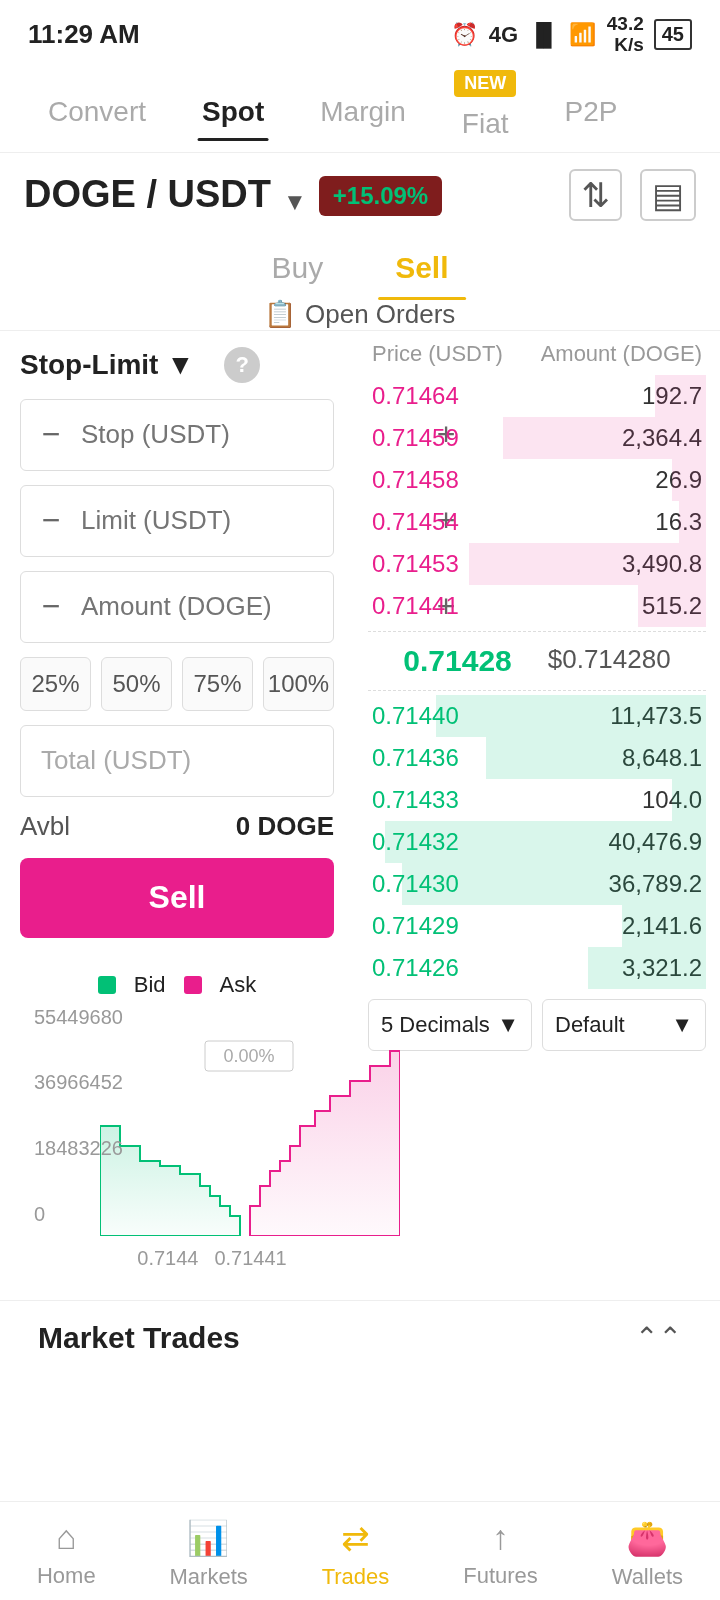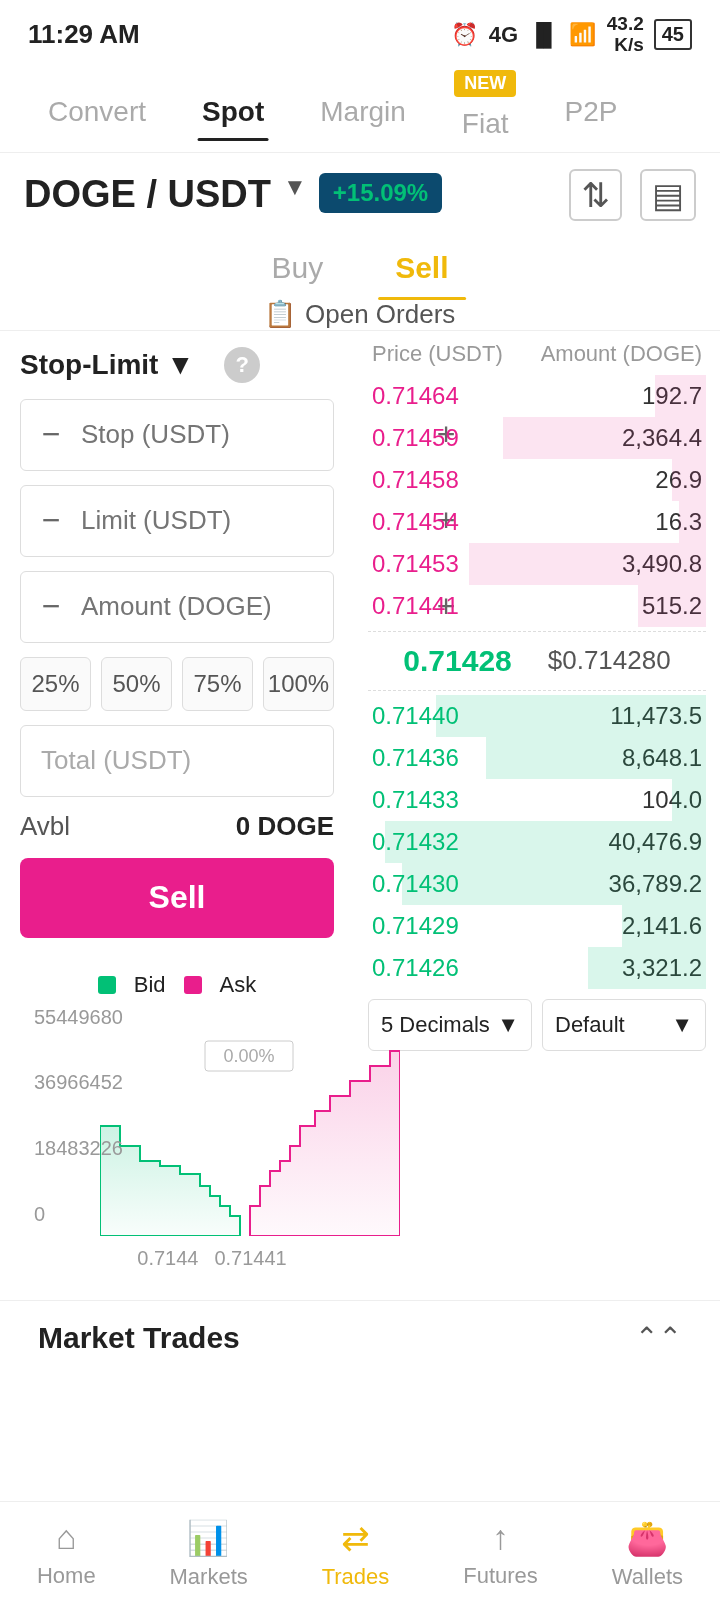--- a/index.html
+++ b/index.html
@@ -83,25 +83,25 @@
       padding-top: 24px;
     }
 
     
     .pair-header {
       display: flex;
       align-items: center;
       justify-content: space-between;
       padding: 16px 24px;
     }
-    .pair-left { display: flex; align-items: flex-start; gap: 12px; }
+    .pair-left { display: flex; align-items: flex-end; gap: 12px; }
     .pair-name { font-size: 38px; font-weight: 700; }
     .pair-dropdown { font-size: 24px; color: #555; }
     .pair-change {
-      background: #0c4a6e;
+      background: #7f1d1d;
       color: #02c076;
       font-size: 24px;
       font-weight: 600;
       padding: 6px 14px;
       border-radius: 6px;
     }
     .pair-icons { display: flex; gap: 18px; align-items: center; }
     .icon-btn {
       font-size: 34px;
       color: #555;
@@ -358,21 +358,21 @@
       pointer-events: none;
     }
     .ob-bg-buy {
       position: absolute;
       right: 0; top: 0; bottom: 0;
       background: rgba(2,192,118,0.15);
       pointer-events: none;
     }
     .ob-mid {
       display: flex;
-      align-items: center;
+      align-items: flex-start;
       justify-content: center;
       gap: 36px;
       padding: 12px 4px;
       border-top: 1px dashed #ddd;
       border-bottom: 1px dashed #ddd;
       margin: 4px 0;
     }
     .ob-mid-price { font-size: 30px; font-weight: 700; color: #02c076; }
     .ob-mid-usd { font-size: 26px; color: #555; }
 

